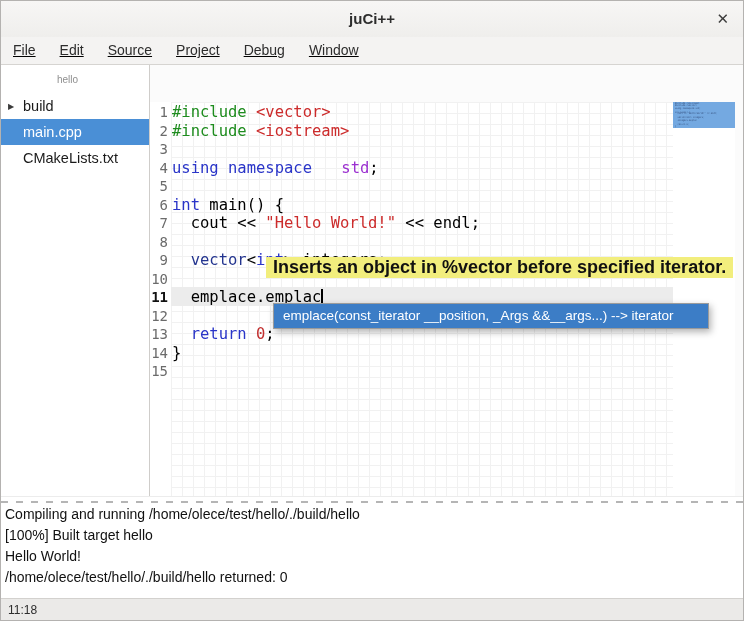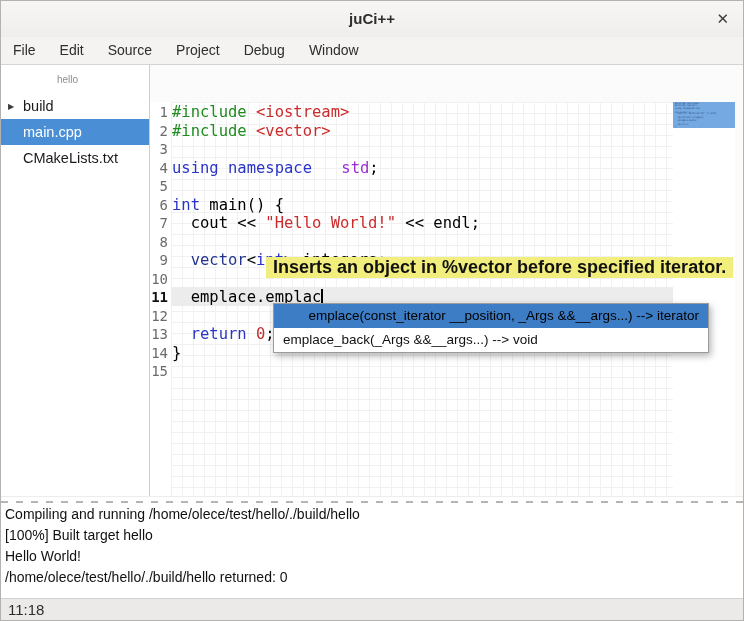--- a/index.html
+++ b/index.html
@@ -9,21 +9,21 @@
 
   
   .titlebar{position:absolute;left:0;top:0;right:0;height:36px;
             background:linear-gradient(#f7f6f5,#efeeec);border-bottom:1px solid #cdcbc8;}
   .title{text-align:center;line-height:35px;font-weight:bold;font-size:15px;color:#2d2d2d;}
   .close-btn{position:absolute;right:10px;top:0;height:35px;line-height:35px;
              font-size:15px;color:#3c3c3c;padding:0 4px;cursor:default;}
 
   
   .menubar{position:absolute;top:36px;left:0;right:0;height:27px;background:#f4f3f2;
-           border-bottom:1px solid #d6d4d1;display:flex;align-items:stretch;}
+           border-bottom:1px solid #d6d4d1;display:flex;align-items:stretch;text-decoration:underline;}
   .menu-item{padding:0 12px;line-height:26px;font-size:14px;color:#2d2d2d;}
 
   
   .main{position:absolute;top:64px;left:0;right:0;height:431px;background:#fff;}
 
   
   .sidebar{position:absolute;left:0;top:0;width:148px;height:100%;background:#fff;
            border-right:1px solid #cfcdca;}
   .project{padding:9px 8px 8px;font-size:10px;color:#8f8f8f;margin-left:48px;}
   .tree-row{height:26px;display:flex;align-items:center;font-size:14.5px;color:#1a1a1a;}
@@ -59,39 +59,39 @@
   .tk-type{color:var(--type);} .tk-ns{color:var(--ns);margin-left:20px;} .tk-num{color:var(--num);}
   .caret{display:inline-block;width:2px;height:15px;background:#000;vertical-align:-2px;}
 
   .tooltip{position:absolute;left:116px;top:155px;height:21px;line-height:21px;
            background:var(--tooltip);color:#111;font-size:18px;font-weight:bold;
            padding:0 7px;white-space:nowrap;z-index:5;}
   .popup{position:absolute;left:123px;top:201px;width:434px;background:#fff;
          border:1px solid #9b9b9b;box-shadow:2px 3px 7px rgba(0,0,0,.3);z-index:6;}
   .popup-row{height:24px;line-height:24px;font-size:13.5px;color:#111;
              padding:0 9px;white-space:nowrap;overflow:hidden;}
-  .popup-row.sel{background:var(--compsel);color:#000000;text-align:right;}
+  .popup-row.sel{background:var(--compsel);color:#ffffff;}
 
   .minimap{position:absolute;left:523px;width:64px;top:0;bottom:0;background:#fff;z-index:3;}
   .mm-overlay{position:absolute;left:0;right:0;top:0;height:26px;background:var(--mmblue);}
   .mm-text{position:absolute;left:2px;top:1px;font-family:"DejaVu Sans Mono",monospace;
            font-size:2.5px;line-height:1.73px;white-space:pre;color:rgba(10,20,60,.6);
            transform:scaleX(.85);transform-origin:left top;}
   .right-gutter{position:absolute;right:0;width:8px;top:0;bottom:0;background:#fbfbfb;z-index:4;}
 
   
   .separator{position:absolute;top:495px;left:0;right:0;height:8px;background:#fff;
              border-top:1px solid #ececec;}
   .separator::after{content:"";position:absolute;left:0;right:0;top:4px;height:2px;
              background:repeating-linear-gradient(90deg,#b5b5b5 0 7px,transparent 7px 15px);}
   .output{position:absolute;top:503px;left:0;right:0;height:94px;background:#fff;
           font-size:14px;color:#111;}
   .out-line{height:21px;line-height:21px;padding-left:4px;white-space:pre;}
   .statusbar{position:absolute;top:597px;left:0;right:0;bottom:0;background:#ebeae8;
-             border-top:1px solid #d3d1ce;font-size:15px;color:#2d2d2d;
+             border-top:1px solid #d3d1ce;font-size:12px;color:#2d2d2d;
              line-height:22px;padding-left:7px;}
 </style>
 </head>
 <body>
 
 <div class="app">
 
   <div class="titlebar">
     <div class="title">juCi++</div>
     <div class="close-btn">
@@ -150,22 +150,22 @@
             <div class="ln">8</div>
             <div class="ln">9</div>
             <div class="ln">10</div>
             <div class="ln cur">11</div>
             <div class="ln">12</div>
             <div class="ln">13</div>
             <div class="ln">14</div>
             <div class="ln">15</div>
           </div>
         <div class="code-area" id="code">
+            <div class="cl"><span class="tk-pre">#include</span><span class="tk-pl"> </span><span class="tk-str">&lt;vector&gt;</span></div>
             <div class="cl"><span class="tk-pre">#include</span><span class="tk-pl"> </span><span class="tk-str">&lt;iostream&gt;</span></div>
-            <div class="cl"><span class="tk-pre">#include</span><span class="tk-pl"> </span><span class="tk-str">&lt;vector&gt;</span></div>
             <div class="cl"></div>
             <div class="cl"><span class="tk-kw">using</span><span class="tk-pl"> </span><span class="tk-kw">namespace</span><span class="tk-pl"> </span><span class="tk-ns">std</span><span class="tk-pl">;</span></div>
             <div class="cl"></div>
             <div class="cl"><span class="tk-kw">int</span><span class="tk-pl"> main() {</span></div>
             <div class="cl"><span class="tk-pl">  cout &lt;&lt; </span><span class="tk-str">"Hello World!"</span><span class="tk-pl"> &lt;&lt; endl;</span></div>
             <div class="cl"></div>
             <div class="cl"><span class="tk-pl">  </span><span class="tk-type">vector</span><span class="tk-pl">&lt;</span><span class="tk-kw">int</span><span class="tk-pl">&gt; integers;</span></div>
             <div class="cl"></div>
             <div class="cl"><span class="tk-pl">  emplace.emplac</span><span class="caret"></span></div>
             <div class="cl"></div>
@@ -190,21 +190,20 @@
 
   return 0;
 }
 </div>
         </div>
         <div class="right-gutter"></div>
 
         <div class="tooltip">Inserts an object in %vector before specified iterator.</div>
         <div class="popup" id="popup">
             <div class="popup-row sel">emplace(const_iterator __position, _Args &amp;&amp;__args...) --&gt; iterator</div>
-            <div class="popup-row">emplace_back(_Args &amp;&amp;__args...) --&gt; void</div>
           </div>
       </div>
     </div>
   </div>
 
   <div class="separator"></div>
 
   <div class="output" id="output">
       <div class="out-line">Compiling and running /home/olece/test/hello/./build/hello</div>
       <div class="out-line">[100%] Built target hello</div>

